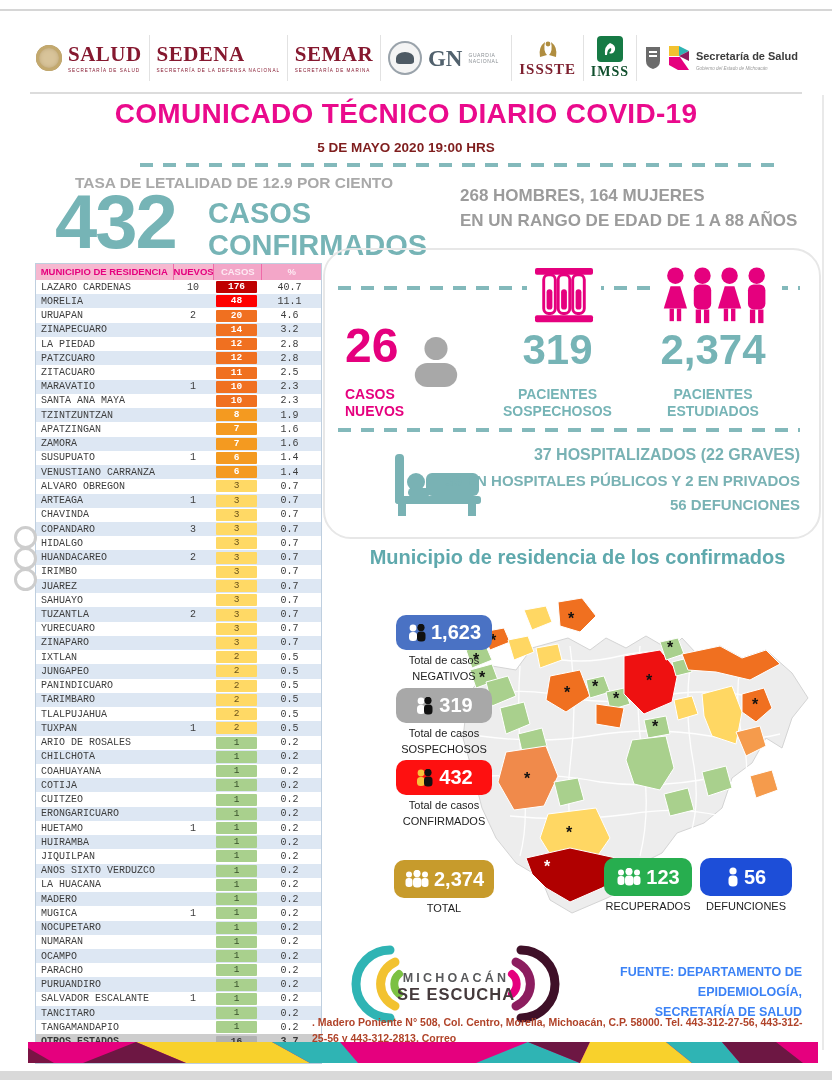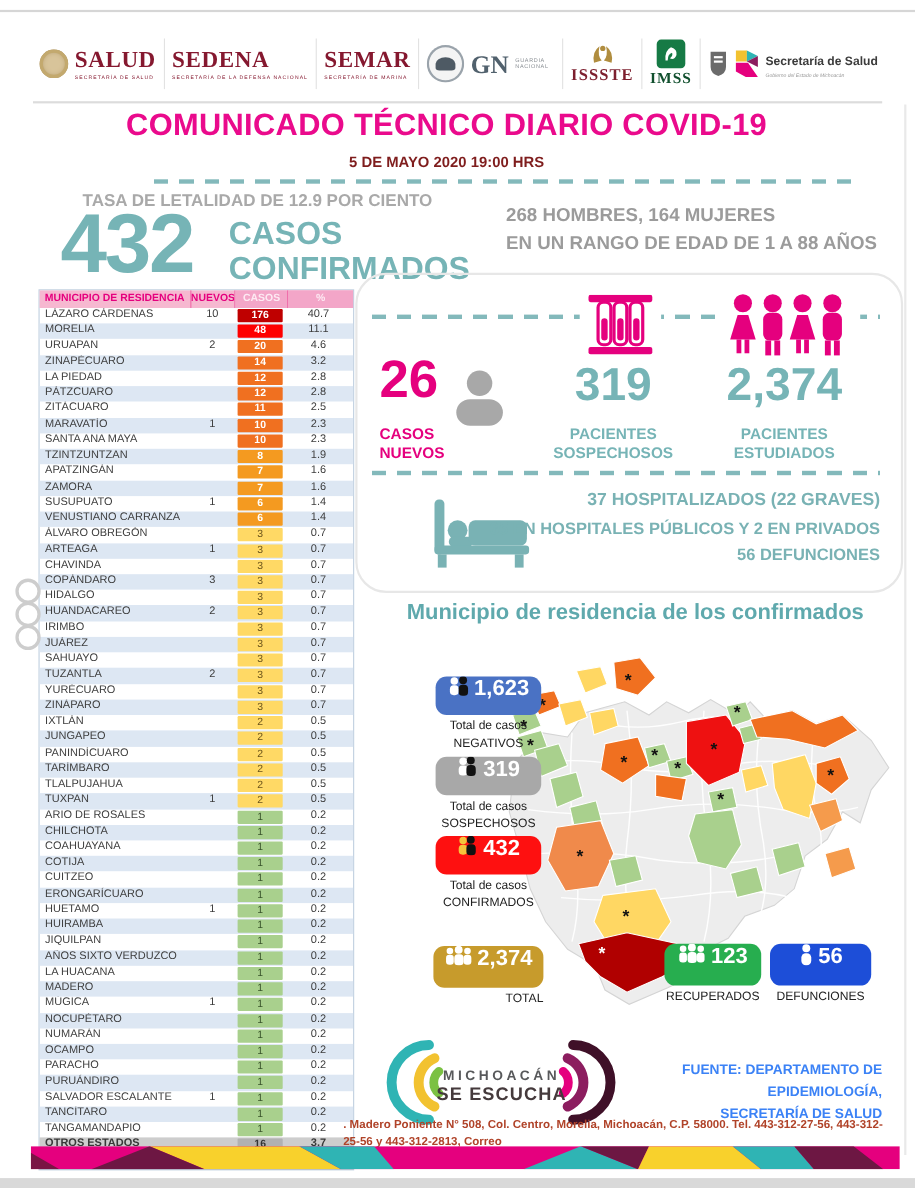--- a/index.html
+++ b/index.html
@@ -57,21 +57,21 @@
   .thead{display:flex;height:16px;background:#f6b8d0;}
   .td{overflow:hidden;white-space:nowrap;}
   .td.name{width:137px;}
   .td.nuevos{width:40px;text-align:center;}
   .td.casos{width:47px;text-align:center;}
   .td.pct{width:59px;text-align:center;}
   .thead .td{font-size:9.5px;font-weight:bold;line-height:16px;text-align:center;color:#e5007e;
              border-right:1px solid #ef6aa8;}
   .thead .td:last-child{border-right:none;}
   .thead .td.casos,.thead .td.pct{color:#fdeaf3;background:#f3a6c8;}
-  .trow{display:flex;height:14.24px;align-items:flex-start;font-size:10px;color:#3d3d3d;}
+  .trow{display:flex;height:14.24px;align-items:center;font-size:10px;color:#3d3d3d;font-family:Liberation Mono, monospace;}
   .trow.alt{background:#dde7f3;}
   .trow .name{padding-left:5px;width:132px;}
   .trow.otros{background:#cdcdcd;font-weight:bold;color:#383838;}
   .trow.tot{background:#74b4b6;color:#fff;font-weight:bold;}
   .pill{display:block;margin:1px 3px;height:12px;line-height:12.5px;font-size:9.5px;border-radius:1px;}
   .c-darkred{background:#bf0000;color:#fff;font-weight:bold;}
   .c-red{background:#fe0000;color:#fff;font-weight:bold;}
   .c-orange{background:#f07020;color:#fff;font-weight:bold;}
   .c-amber{background:#f49a20;color:#fff;font-weight:bold;}
   .c-yellow{background:#ffd965;color:#6b531a;}
@@ -100,34 +100,34 @@
   .hosp{position:absolute;left:400px;right:32px;top:441px;text-align:right;color:#79b2b4;font-weight:bold;}
   .hosp .h1{font-size:16px;line-height:27px;}
   .hosp .h2{font-size:15px;line-height:25px;}
   .hosp .h3{font-size:15px;line-height:24px;}
 
   
   .maptitle{position:absolute;left:340px;top:546px;width:475px;text-align:center;
             color:#5fa9ad;font-size:20px;font-weight:bold;}
   .mapsvg{position:absolute;left:420px;top:576px;}
 
-  .badge{position:absolute;display:flex;justify-content:center;gap:4px;
+  .badge{position:absolute;display:flex;align-items:center;justify-content:center;gap:4px;
          border-radius:10px;color:#fff;font-weight:bold;}
   .badge .v{font-size:20px;}
   .b-neg{left:396px;top:615px;width:96px;height:35px;background:#4a72c4;}
   .b-sos{left:396px;top:688px;width:96px;height:35px;background:#a8a8a8;}
   .b-con{left:396px;top:760px;width:96px;height:35px;background:#fe1010;}
   .b-tot{left:394px;top:860px;width:100px;height:38px;background:#c79b2c;}
   .b-rec{left:604px;top:858px;width:88px;height:38px;background:#27ae4f;}
   .b-def{left:700px;top:858px;width:92px;height:38px;background:#1d4ed8;}
   .bcap{position:absolute;text-align:center;color:#222;font-size:11px;line-height:15.5px;}
   .cap-neg{left:388px;top:653px;width:112px;}
   .cap-sos{left:388px;top:726px;width:112px;}
   .cap-con{left:388px;top:798px;width:112px;}
-  .cap-tot{left:394px;top:901px;width:100px;text-align:right;}
+  .cap-tot{left:394px;top:901px;width:100px;}
   .cap-rec{left:604px;top:899px;width:88px;}
   .cap-def{left:700px;top:899px;width:92px;}
 
   
   .mse{position:absolute;left:348px;top:942px;}
   .fuente{position:absolute;right:30px;top:962px;width:280px;text-align:right;
           color:#3b82f6;font-size:12.5px;line-height:20px;font-weight:bold;}
   .address{position:absolute;left:312px;top:1014px;width:500px;color:#b04329;
            font-size:10.5px;line-height:16px;font-weight:bold;}
   .address .l2{margin-left:48px;}

